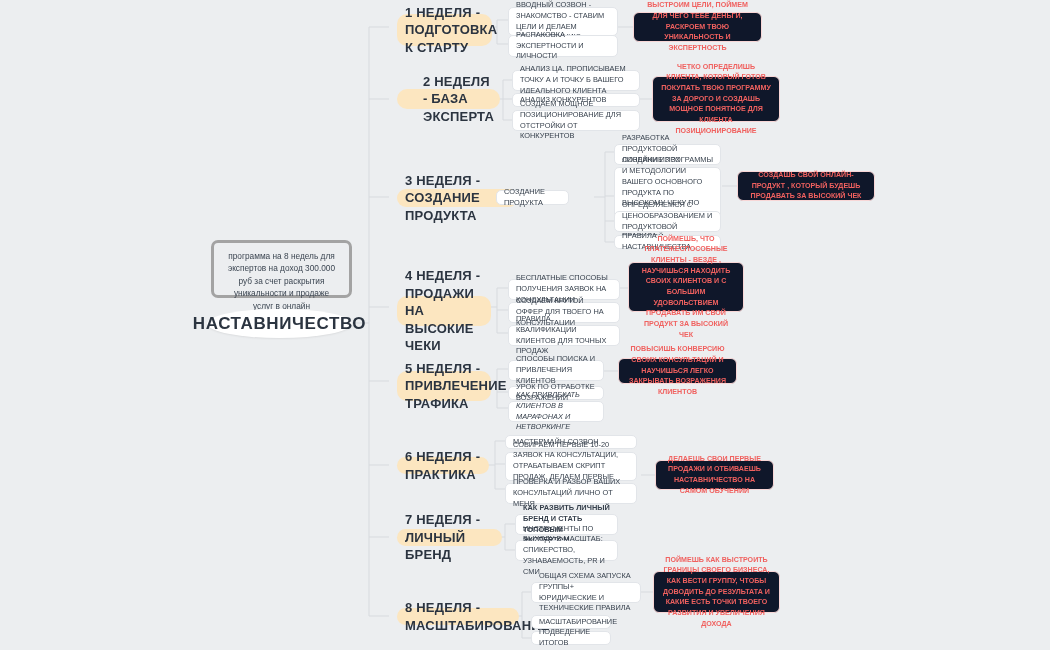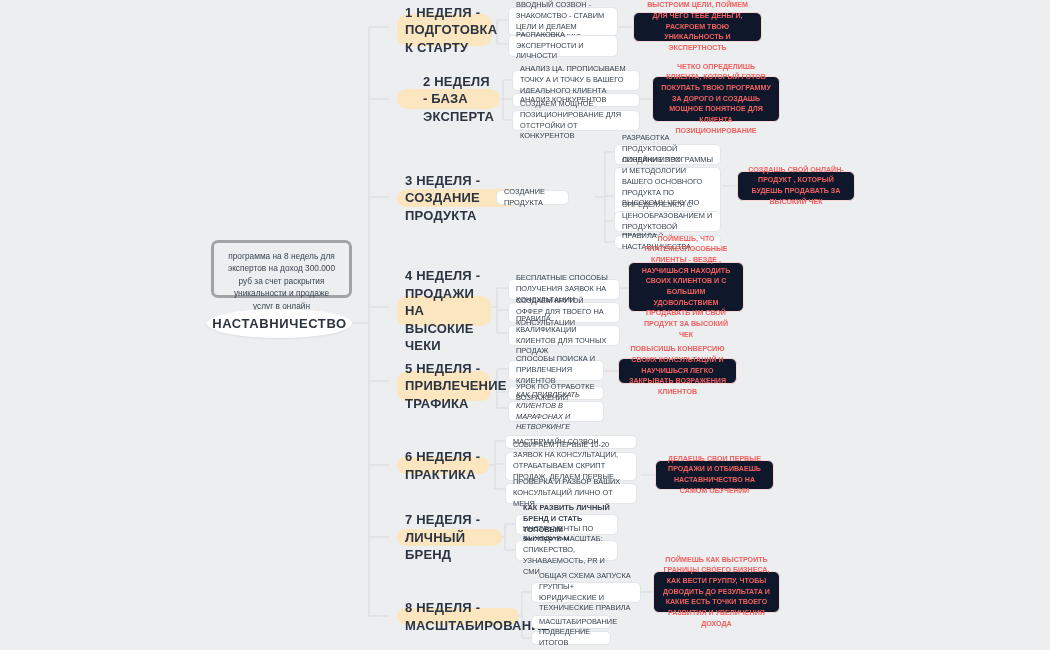--- a/index.html
+++ b/index.html
@@ -15,21 +15,21 @@
 
   .node{position:absolute;box-sizing:border-box;}
 
   
   .root{
     background:#ffffff;
     border-radius:50%/50%;
     display:flex;align-items:center;justify-content:center;
     color:#2b3440;
     font-weight:bold;
-    font-size:13px;
+    font-size:17px;
     letter-spacing:.6px;
     box-shadow:0 1px 2px rgba(0,0,0,.07);
   }
   
   .rootnote{
     background:#eceef0;
     border:3px solid #a3a3a3;
     border-radius:7px;
     color:#3c4652;
     font-size:8.3px;
@@ -180,21 +180,21 @@
   <div class="node topic" style="left:512px;top:93px;width:128px;height:14px;">АНАЛИЗ КОНКУРЕНТОВ</div>
   <div class="node topic" style="left:512px;top:110px;width:128px;height:21px;">СОЗДАЕМ МОЩНОЕ ПОЗИЦИОНИРОВАНИЕ ДЛЯ ОТСТРОЙКИ ОТ КОНКУРЕНТОВ</div>
   <div class="node outcome" style="left:652px;top:76px;width:128px;height:46px;">ЧЕТКО ОПРЕДЕЛИШЬ КЛИЕНТА, КОТОРЫЙ ГОТОВ ПОКУПАТЬ ТВОЮ ПРОГРАММУ ЗА ДОРОГО И СОЗДАШЬ МОЩНОЕ ПОНЯТНОЕ ДЛЯ КЛИЕНТА ПОЗИЦИОНИРОВАНИЕ</div>
 
   <div class="node week" style="left:389px;top:189px;width:121px;height:18px;">3 НЕДЕЛЯ - СОЗДАНИЕ ПРОДУКТА</div>
   <div class="node topic" style="left:496px;top:190px;width:73px;height:15px;">СОЗДАНИЕ ПРОДУКТА</div>
   <div class="node topic" style="left:614px;top:144px;width:107px;height:21px;">РАЗРАБОТКА ПРОДУКТОВОЙ ЛИНЕЙКИ ИЗ 3Х ПРОДУКТОВ</div>
   <div class="node topic" style="left:614px;top:167px;width:107px;height:52px;">СОЗДАНИЕ ПРОГРАММЫ И МЕТОДОЛОГИИ ВАШЕГО ОСНОВНОГО ПРОДУКТА ПО ВЫСОКОМУ ЧЕКУ ПО ШАГАМ - ИЗ ТОЧКИ А В ТОЧКУ Б</div>
   <div class="node topic" style="left:614px;top:211px;width:107px;height:21px;">ОПРЕДЕЛЯЕМСЯ С ЦЕНООБРАЗОВАНИЕМ И ПРОДУКТОВОЙ ВОРОНКОЙ</div>
   <div class="node topic" style="left:614px;top:235px;width:107px;height:14px;">ПРАВИЛА НАСТАВНИЧЕСТВА</div>
-  <div class="node outcome" style="left:737px;top:171px;width:118px;height:30px;">СОЗДАШЬ СВОЙ ОНЛАЙН-ПРОДУКТ , КОТОРЫЙ БУДЕШЬ ПРОДАВАТЬ ЗА ВЫСОКИЙ ЧЕК</div>
+  <div class="node outcome" style="left:737px;top:171px;width:138px;height:30px;">СОЗДАШЬ СВОЙ ОНЛАЙН-ПРОДУКТ , КОТОРЫЙ БУДЕШЬ ПРОДАВАТЬ ЗА ВЫСОКИЙ ЧЕК</div>
 
   <div class="node week" style="left:389px;top:296px;width:94px;height:30px;">4 НЕДЕЛЯ - ПРОДАЖИ НА ВЫСОКИЕ ЧЕКИ</div>
   <div class="node topic" style="left:508px;top:279px;width:112px;height:21px;">БЕСПЛАТНЫЕ СПОСОБЫ ПОЛУЧЕНИЯ ЗАЯВОК НА КОНСУЛЬТАЦИИ</div>
   <div class="node topic" style="left:508px;top:302px;width:112px;height:21px;">СОЗДАЕМ КРУТОЙ ОФФЕР ДЛЯ ТВОЕГО НА КОНСУЛЬТАЦИИ</div>
   <div class="node topic" style="left:508px;top:325px;width:112px;height:21px;">ПРАВИЛА КВАЛИФИКАЦИИ КЛИЕНТОВ ДЛЯ ТОЧНЫХ ПРОДАЖ</div>
   <div class="node outcome" style="left:628px;top:262px;width:116px;height:50px;">ПОЙМЕШЬ, ЧТО ПЛАТЕЖЕСПОСОБНЫЕ КЛИЕНТЫ - ВЕЗДЕ , НАУЧИШЬСЯ НАХОДИТЬ СВОИХ КЛИЕНТОВ И С БОЛЬШИМ УДОВОЛЬСТВИЕМ ПРОДАВАТЬ ИМ  СВОЙ ПРОДУКТ ЗА ВЫСОКИЙ ЧЕК</div>
 
   <div class="node week" style="left:389px;top:371px;width:94px;height:30px;">5 НЕДЕЛЯ - ПРИВЛЕЧЕНИЕ ТРАФИКА</div>
   <div class="node topic" style="left:508px;top:360px;width:96px;height:21px;">СПОСОБЫ ПОИСКА И ПРИВЛЕЧЕНИЯ КЛИЕНТОВ</div>
   <div class="node topic" style="left:508px;top:386px;width:96px;height:14px;">УРОК ПО ОТРАБОТКЕ ВОЗРАЖЕНИЙ</div>

